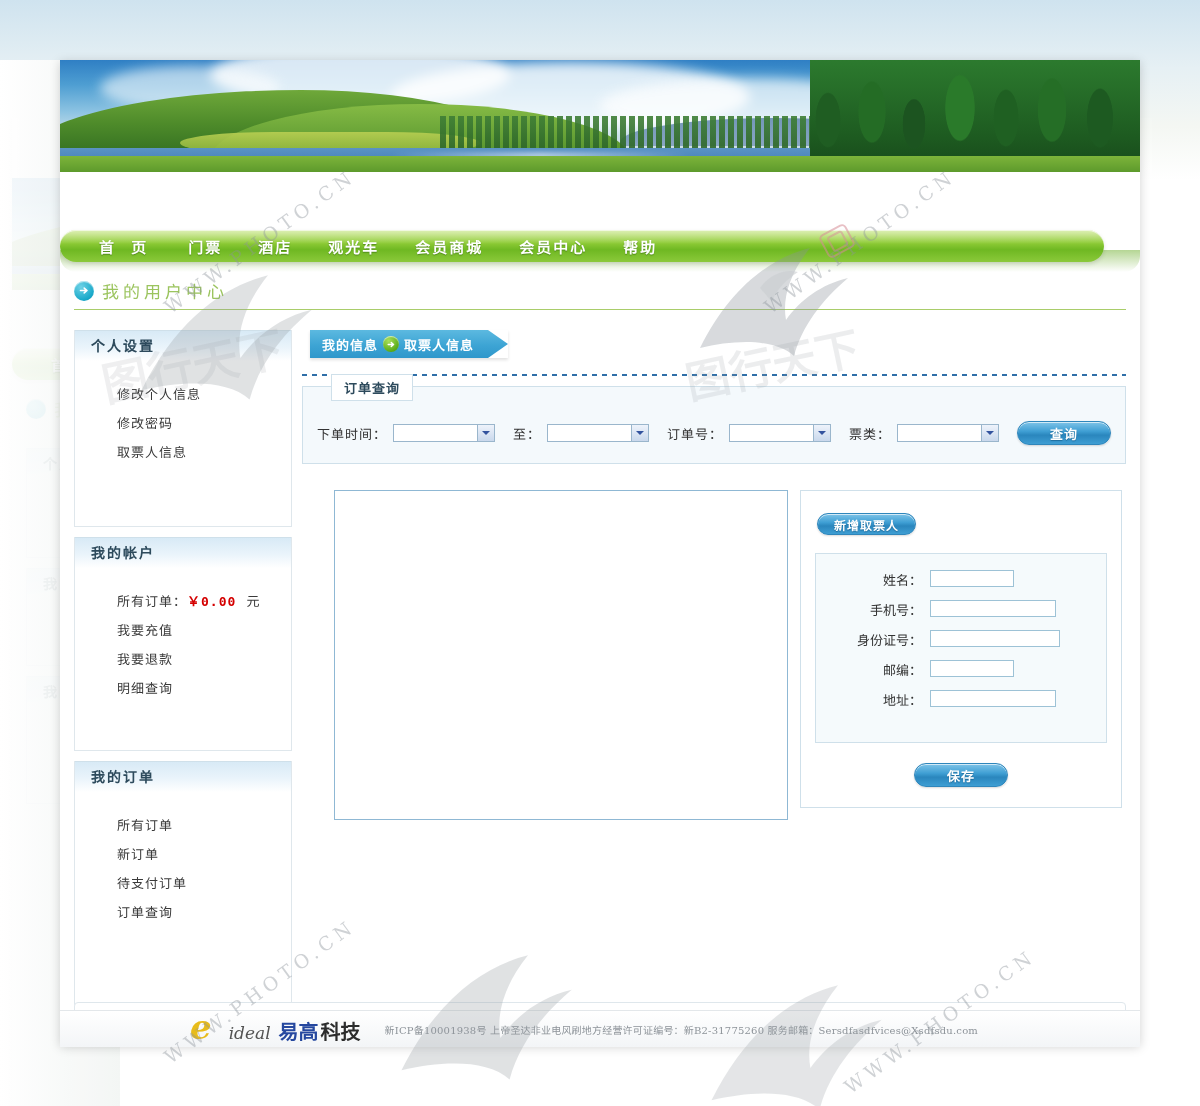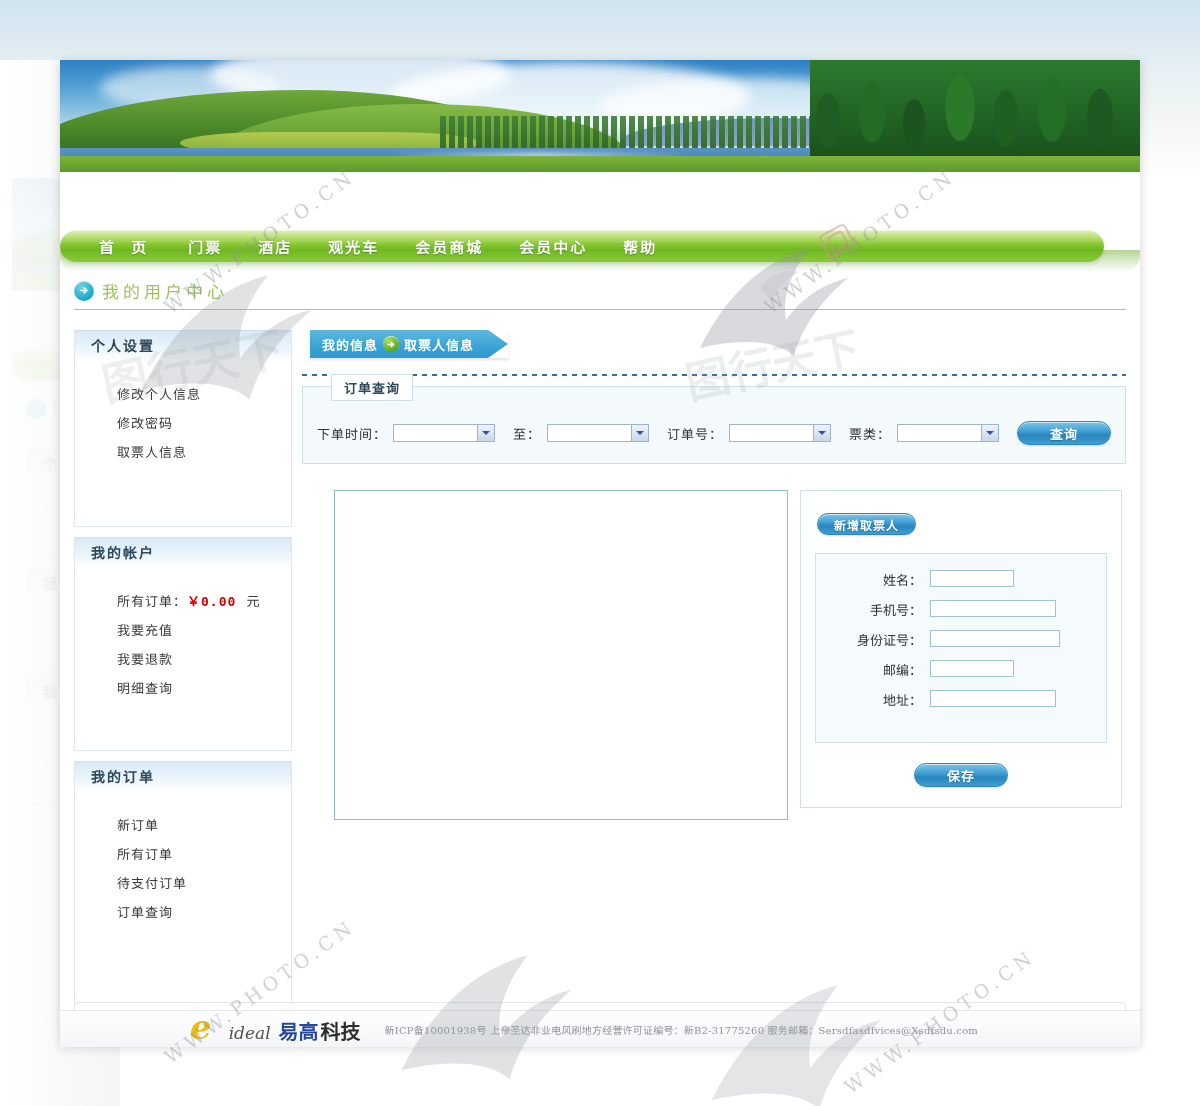--- a/index.html
+++ b/index.html
@@ -414,22 +414,22 @@
           </div>
           <a class="side-link">我要充值</a>
           <a class="side-link">我要退款</a>
           <a class="side-link">明细查询</a>
         </div>
       </section>
 
       <section class="side-box box3">
         <div class="side-head">我的订单</div>
         <div class="side-body">
+          <a class="side-link">所有订单</a>
           <a class="side-link">新订单</a>
-          <a class="side-link">所有订单</a>
           <a class="side-link">待支付订单</a>
           <a class="side-link">订单查询</a>
         </div>
       </section>
 
     </aside>
 
     <div class="main">
 
       <div class="tabwrap">

